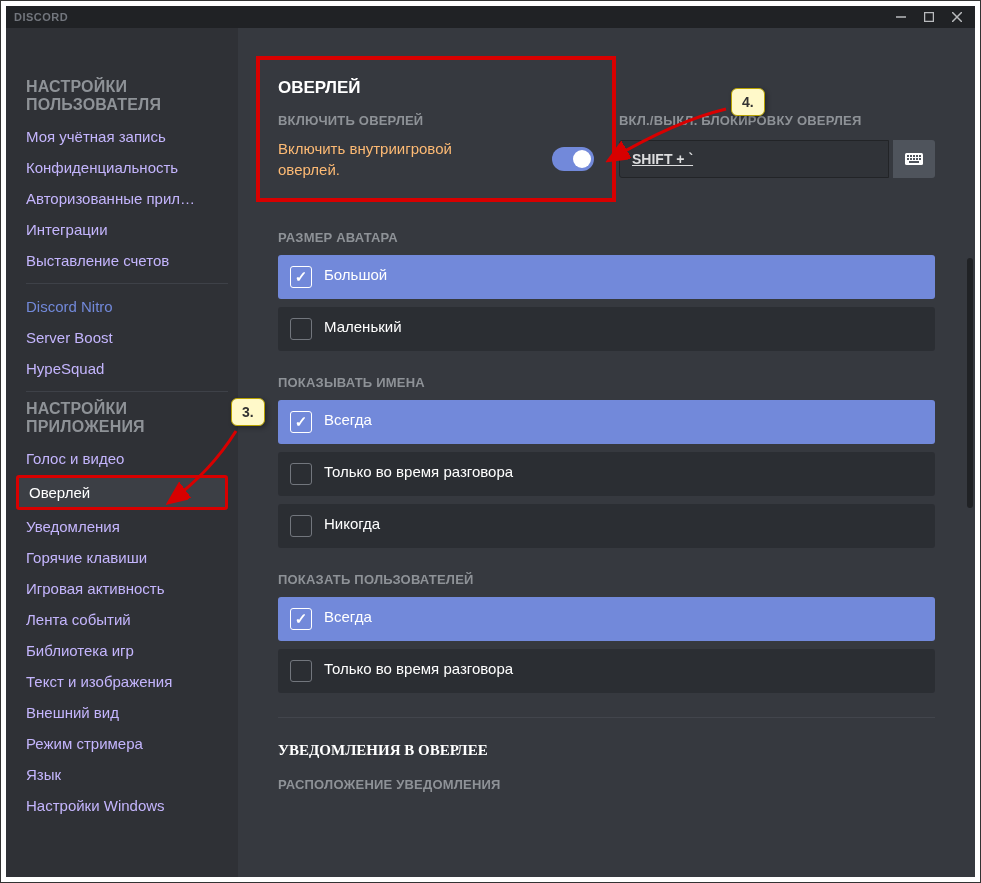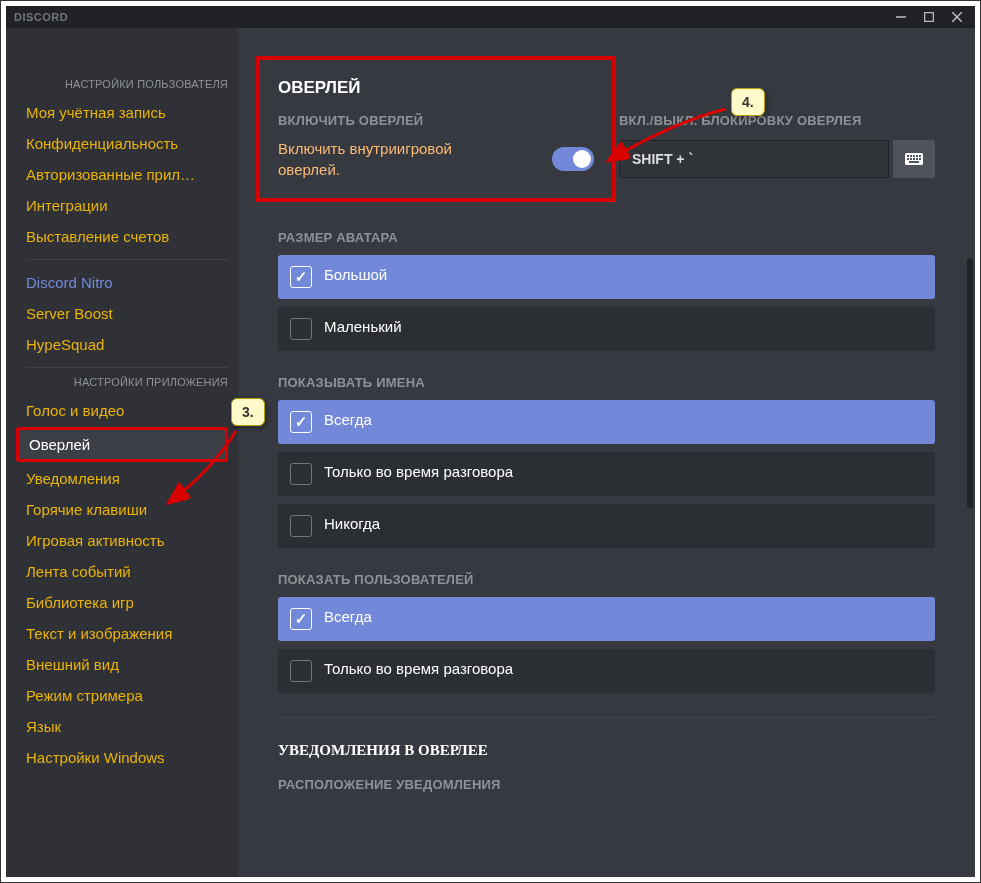--- a/index.html
+++ b/index.html
@@ -6,38 +6,38 @@
 body { font-family: -apple-system, BlinkMacSystemFont, "Segoe UI", Helvetica, Arial, sans-serif; background: #fff; }
 .outer-frame { width: 981px; height: 883px; border: 1px solid #333; position: relative; background: #fff; padding: 5px; }
 .window { width: 100%; height: 100%; background: #202225; position: relative; display: flex; flex-direction: column; }
 .titlebar { height: 22px; background: #202225; display: flex; align-items: center; justify-content: space-between; padding: 0 4px 0 8px; gap: 24px; }
 .title-text { color: #72767d; font-size: 11px; font-weight: 700; letter-spacing: 0.5px; }
 .title-ctrls { display: flex; gap: 0; }
 .title-btn { width: 28px; height: 22px; display: flex; align-items: center; justify-content: center; color: #b9bbbe; font-size: 13px; }
 .title-btn svg { stroke: #b9bbbe; }
 .content { flex: 1; display: flex; background: #36393f; overflow: hidden; }
 .sidebar { width: 232px; background: #2f3136; padding: 50px 10px 20px 20px; overflow-y: auto; flex-shrink: 0; }
-.side-header { color: #8e9297; font-size: 11px; font-weight: 400; letter-spacing: 0.2px; margin-bottom: 8px; text-transform: uppercase; text-align: right; }
-.side-item { color: #eab308; font-size: 15px; padding: 6px 10px; margin-left: -10px; margin-bottom: 2px; border-radius: 4px; cursor: pointer; white-space: nowrap; overflow: hidden; text-overflow: ellipsis; }
+.side-header { color: #8e9297; font-size: 16px; font-weight: 700; letter-spacing: 0.2px; margin-bottom: 8px; text-transform: uppercase; }
+.side-item { color: #c4b5fd; font-size: 15px; padding: 6px 10px; margin-left: -10px; margin-bottom: 2px; border-radius: 4px; cursor: pointer; white-space: nowrap; overflow: hidden; text-overflow: ellipsis; }
 .side-item.selected { background: rgba(79,84,92,0.4); color: #fff; }
 .side-item.nitro { color: #7289da; }
 .side-item.highlight { border: 3px solid #d80000; border-radius: 3px; }
 .side-separator { height: 1px; background: rgba(79,84,92,0.48); margin: 8px 0; }
 .main { flex: 1; padding: 50px 40px 20px 40px; overflow-y: auto; position: relative; }
 .page-title { color: #fff; font-size: 17px; font-weight: 700; margin-bottom: 15px; text-transform: uppercase; }
 .section-label { color: #8e9297; font-size: 13px; font-weight: 700; letter-spacing: 0.2px; margin-bottom: 10px; text-transform: uppercase; }
 .overlay-box { border: 4px solid #d80000; padding: 18px 18px 18px 18px; margin: -22px -22px 0 -22px; position: relative; }
 .toprow { display: flex; gap: 25px; margin-bottom: 28px; }
 .topcol { flex: 1; display: flex; flex-direction: column; }
 .toggle-row { display: flex; align-items: center; justify-content: space-between; margin-top: 6px; }
 .toggle-desc { color: #fdba74; font-size: 15px; font-weight: 500; line-height: 1.4; max-width: 200px; }
 .toggle { width: 42px; height: 24px; background: #7289da; border-radius: 12px; position: relative; cursor: pointer; flex-shrink: 0; }
 .toggle::after { content: ""; position: absolute; width: 18px; height: 18px; background: #fff; border-radius: 50%; top: 3px; right: 3px; }
 .keybind-row { display: flex; gap: 4px; margin-top: 2px; }
-.keybind-input { flex: 1; background: #303338; border: 1px solid #222427; color: #dcddde; font-size: 14px; font-weight: 600; padding: 10px 12px; border-radius: 3px 0 0 3px; }
+.keybind-input { flex: 1; background: #303338; border: 1px solid #222427; color: #dcddde; font-size: 14px; font-weight: 600; padding: 10px 12px; border-radius: 3px 0 0 3px; text-decoration: underline; }
 .keybind-btn { width: 42px; background: #4f545c; border: none; border-radius: 0 3px 3px 0; display: flex; align-items: center; justify-content: center; color: #fff; cursor: pointer; }
 .opt-group { margin-bottom: 24px; }
 .opt-item { display: flex; align-items: flex-start; padding: 11px 12px; background: rgba(32,34,37,0.45); border-radius: 3px; margin-bottom: 8px; cursor: pointer; }
 .opt-item.selected { background: #7289da; }
 .opt-check { width: 22px; height: 22px; border: 1.5px solid #72767d; border-radius: 3px; margin-right: 12px; flex-shrink: 0; }
 .opt-item.selected .opt-check { border-color: #fff; background: #7289da; display: flex; align-items: center; justify-content: center; }
 .opt-item.selected .opt-check::after { content: "✓"; color: #fff; font-size: 15px; font-weight: 700; }
 .opt-label { color: #fff; font-size: 15px; font-weight: 500; }
 .callout { position: absolute; background: #fff9c9; border: 1.5px solid #b8a200; border-radius: 6px; padding: 5px 10px; font-size: 14px; font-weight: 700; color: #333; box-shadow: 2px 2px 5px rgba(0,0,0,0.3); z-index: 10; }
 .arrow { position: absolute; stroke: #d80000; fill: #d80000; z-index: 9; }

